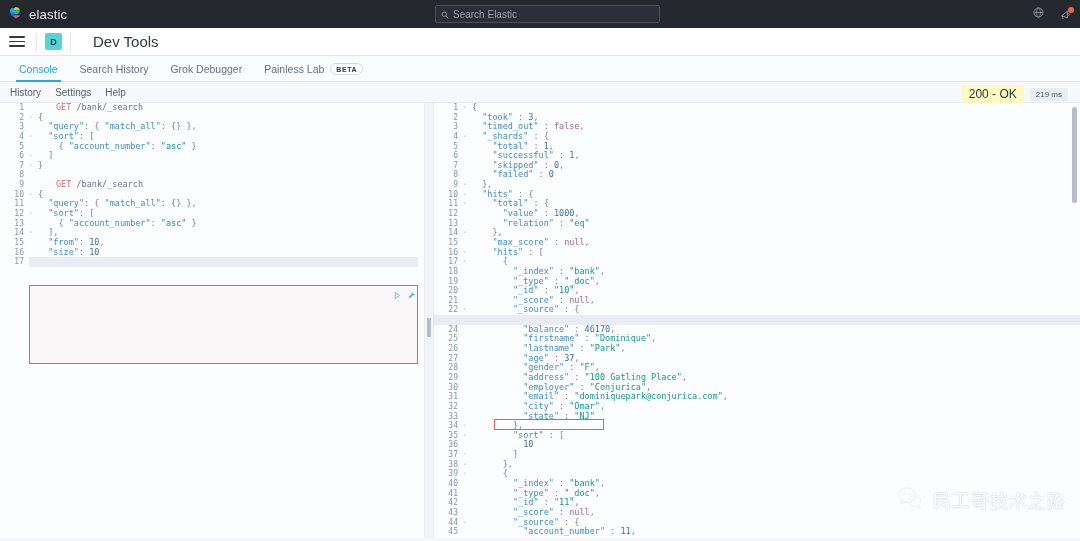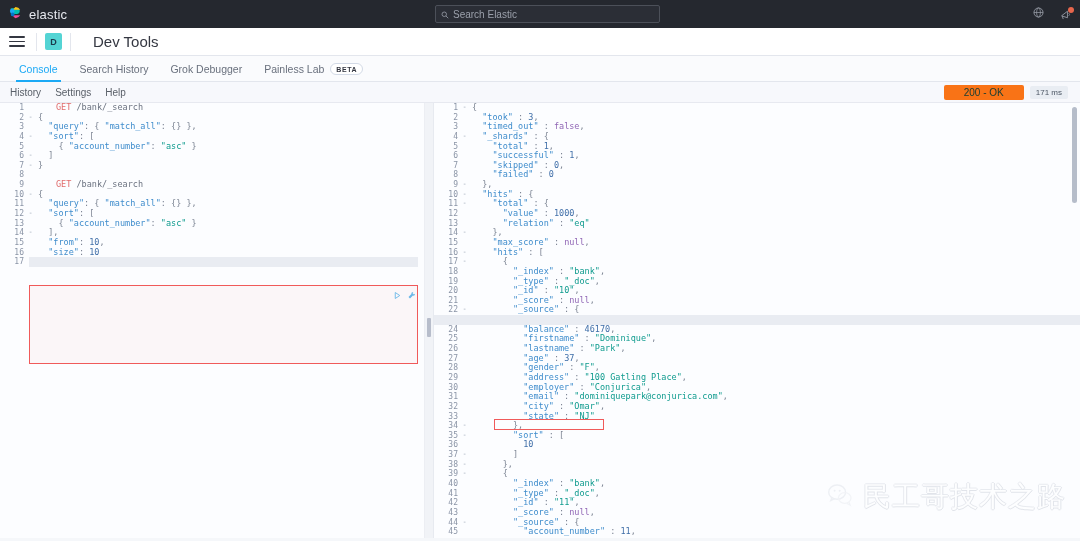--- a/index.html
+++ b/index.html
@@ -83,22 +83,22 @@
     border-bottom: 1px solid #e7e9f0;
     display: flex; align-items: center; padding-left: 10px; gap: 14px;
     position: relative;
   }
   .subnav-item { font-size: 10px; color: #5a6069; cursor: pointer; }
   .status-wrap {
     position: absolute; right: 12px; top: 3px;
     display: flex; align-items: center; gap: 6px;
   }
   .pill-ok {
-    background: #f97316; color: #143c34;
-    font-size: 10px; padding: 2px 20px; border-radius: 2px;
+    background: #fef9c3; color: #143c34;
+    font-size: 12px; padding: 2px 7px; border-radius: 2px;
   }
   .pill-ms {
     background: #e9edf3; color: #4b5563;
     font-size: 8px; padding: 2px 6px; border-radius: 2px;
   }
 
   
   .panes {
     position: relative;
     height: 435px;
@@ -182,21 +182,21 @@
     background: #b6bdca;
   }
 
   
   .watermark {
     position: absolute; right: 14px; bottom: 22px;
     display: flex; align-items: center; gap: 9px;
     opacity: .5; pointer-events: none;
   }
   .wm-text {
-    font-size: 28px; color: #ffffff;
+    font-size: 18px; color: #ffffff;
     text-shadow: 0 1px 0 #c7ccd6, 1px 0 0 #c7ccd6, -1px 0 0 #d6dae2, 0 -1px 0 #d6dae2;
     letter-spacing: 1px;
     font-family: "DejaVu Sans", sans-serif;
   }
 </style>
 </head>
 <body>
 
 <div class="topbar">
   <div class="brand">
@@ -267,21 +267,21 @@
     <span class="beta">BETA</span>
   </div>
 </div>
 
 <div class="subnav">
   <div class="subnav-item">History</div>
   <div class="subnav-item">Settings</div>
   <div class="subnav-item">Help</div>
   <div class="status-wrap">
     <span class="pill-ok">200 - OK</span>
-    <span class="pill-ms">171 ms</span>
+    <span class="pill-ms">219 ms</span>
   </div>
 </div>
 
 <div class="panes">
 
   <div class="pane pane-left">
     <div class="code" id="request-code"><div class="row"><span class="gutter">1</span><span class="fold"></span><span class="txt"><span class="k-method">GET</span><span class="k-url"> /bank/_search</span></span></div><div class="row"><span class="gutter">2</span><span class="fold">-</span><span class="txt"><span class="k-punc">{</span></span></div><div class="row"><span class="gutter">3</span><span class="fold"></span><span class="txt"><span class="k-key">  "query"</span><span class="k-punc">: { </span><span class="k-key">"match_all"</span><span class="k-punc">: {} },</span></span></div><div class="row"><span class="gutter">4</span><span class="fold">-</span><span class="txt"><span class="k-key">  "sort"</span><span class="k-punc">: [</span></span></div><div class="row"><span class="gutter">5</span><span class="fold"></span><span class="txt"><span class="k-punc">    { </span><span class="k-key">"account_number"</span><span class="k-punc">: </span><span class="k-str">"asc"</span><span class="k-punc"> }</span></span></div><div class="row"><span class="gutter">6</span><span class="fold">-</span><span class="txt"><span class="k-punc">  ]</span></span></div><div class="row"><span class="gutter">7</span><span class="fold">-</span><span class="txt"><span class="k-punc">}</span></span></div><div class="row"><span class="gutter">8</span><span class="fold"></span><span class="txt"><span class="k-punc"></span></span></div><div class="row"><span class="gutter">9</span><span class="fold"></span><span class="txt"><span class="k-method">GET</span><span class="k-url"> /bank/_search</span></span></div><div class="row"><span class="gutter">10</span><span class="fold">-</span><span class="txt"><span class="k-punc">{</span></span></div><div class="row"><span class="gutter">11</span><span class="fold"></span><span class="txt"><span class="k-key">  "query"</span><span class="k-punc">: { </span><span class="k-key">"match_all"</span><span class="k-punc">: {} },</span></span></div><div class="row"><span class="gutter">12</span><span class="fold">-</span><span class="txt"><span class="k-key">  "sort"</span><span class="k-punc">: [</span></span></div><div class="row"><span class="gutter">13</span><span class="fold"></span><span class="txt"><span class="k-punc">    { </span><span class="k-key">"account_number"</span><span class="k-punc">: </span><span class="k-str">"asc"</span><span class="k-punc"> }</span></span></div><div class="row"><span class="gutter">14</span><span class="fold">-</span><span class="txt"><span class="k-punc">  ],</span></span></div><div class="row"><span class="gutter">15</span><span class="fold"></span><span class="txt"><span class="k-key">  "from"</span><span class="k-punc">: </span><span class="k-num">10</span><span class="k-punc">,</span></span></div><div class="row"><span class="gutter">16</span><span class="fold"></span><span class="txt"><span class="k-key">  "size"</span><span class="k-punc">: </span><span class="k-num">10</span></span></div><div class="row"><span class="gutter">17</span><span class="fold">-</span><span class="txt"><span class="k-punc">}</span></span></div></div>
     <div class="lineband" id="req-lineband" style="top: 154.4px;"></div>
     <div class="req-box"></div>
     <div class="req-actions">

